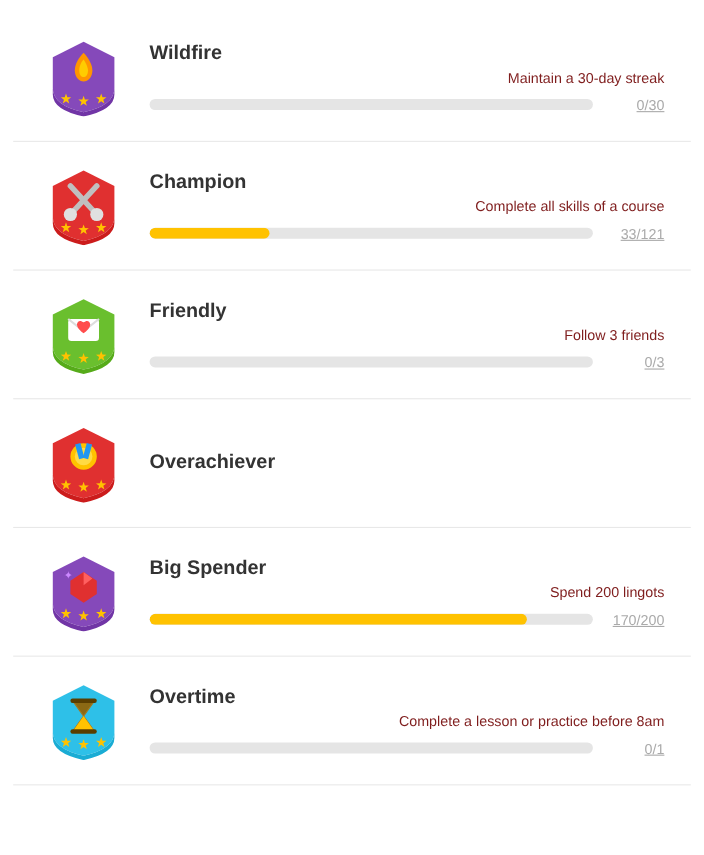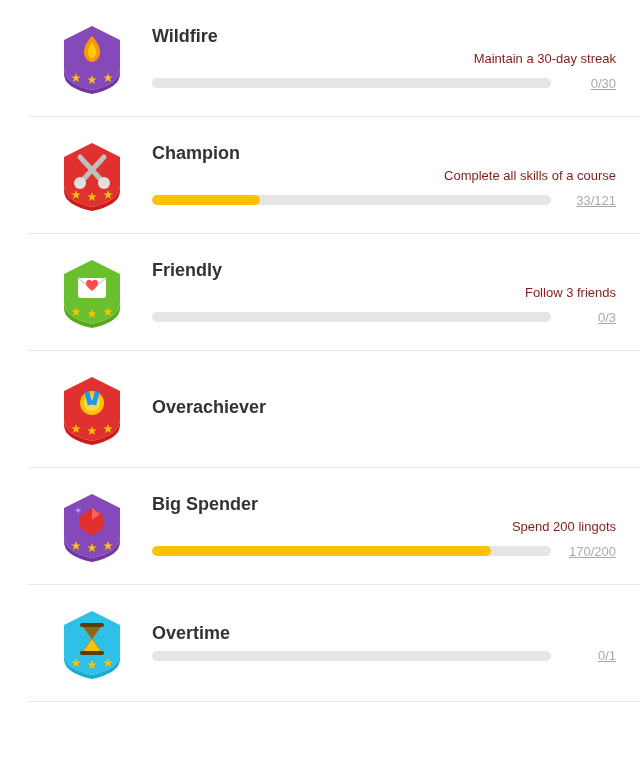--- a/index.html
+++ b/index.html
@@ -4,22 +4,21 @@
   <style>
     * { margin: 0; padding: 0; box-sizing: border-box; }
     body {
       font-family: 'Segoe UI', Arial, sans-serif;
       background: #fff;
       width: 640px;
       min-height: 777px;
       color: #333;
     }
     .achievement-list {
-      padding: 0;
-      margin-left: 28px;
+      padding: 12px;
     }
     .achievement-item {
       display: flex;
       align-items: center;
       padding: 18px 24px;
       border-bottom: 1px solid #e8e8e8;
     }
     .badge-container {
       width: 80px;
       height: 80px;
@@ -208,20 +207,21 @@
             <rect x="24" y="16" width="24" height="4" rx="2" fill="#5a3e00"></rect>
             <rect x="24" y="44" width="24" height="4" rx="2" fill="#5a3e00"></rect>
           </g>
           <polygon points="20,51 21.175570504584947,54.38196601125011 24.755282581475768,54.454915028125264 21.902113032590307,56.61803398874989 22.938926261462367,60.045084971874736 20,58 17.061073738537637,60.045084971874736 18.097886967409693,56.61803398874989 15.244717418524232,54.454915028125264 18.824429495415053,54.38196601125011" fill="#ffc200"></polygon>
           <polygon points="36,53 37.17557050458495,56.38196601125011 40.75528258147577,56.454915028125264 37.90211303259031,58.61803398874989 38.93892626146236,62.045084971874736 36,60 33.06107373853764,62.045084971874736 34.09788696740969,58.61803398874989 31.244717418524232,56.454915028125264 34.82442949541505,56.38196601125011" fill="#ffc200"></polygon>
           <polygon points="52,51 53.17557050458495,54.38196601125011 56.75528258147577,54.454915028125264 53.90211303259031,56.61803398874989 54.93892626146236,60.045084971874736 52,58 49.06107373853764,60.045084971874736 50.09788696740969,56.61803398874989 47.24471741852423,54.454915028125264 50.82442949541505,54.38196601125011" fill="#ffc200"></polygon>
         </svg>
       </div>
       <div class="achievement-content">
         <div class="achievement-title">Overtime</div>
+        <div class="achievement-desc">Complete a lesson or practice before 8am</div>
         <div class="progress-row">
           <div class="progress-bar-bg">
             <div class="progress-bar-fill" style="width: 0%; background-color: transparent;"></div>
           </div>
           <div class="progress-label">0/1</div>
         </div>
       </div>
     </div>
   </div>
 

